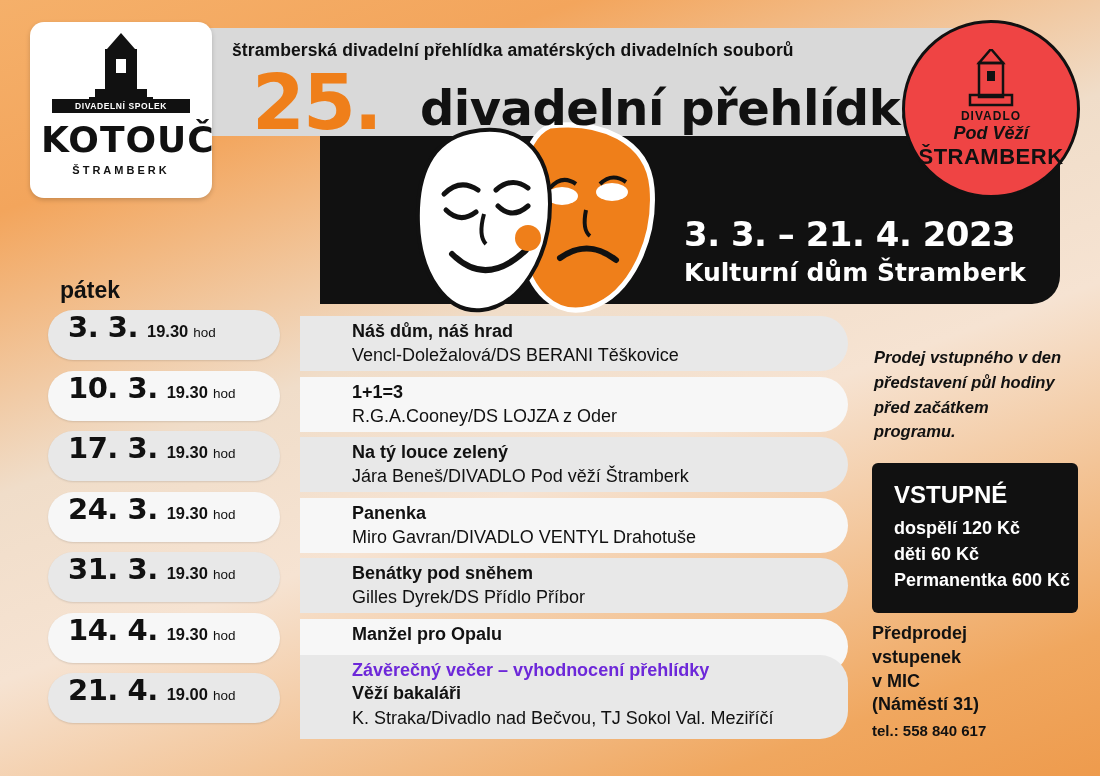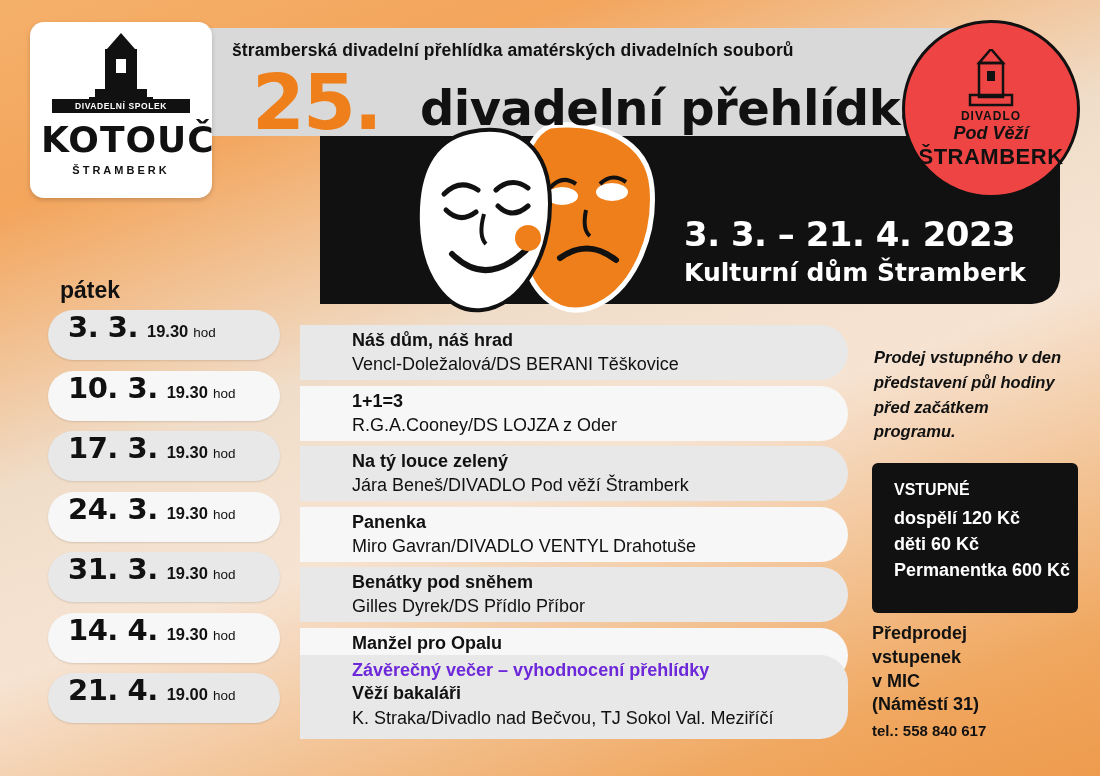--- a/index.html
+++ b/index.html
@@ -99,38 +99,38 @@
     background: #e8e8e8; border-radius: 25px;
     display: flex; align-items: baseline; padding-left: 20px;
     box-shadow: 0 1px 2px rgba(0,0,0,.12);
   }
   .row:nth-child(even) .date-pill { background: #f7f7f7; }
   .d-date { font-size: 29px; font-weight: 800; color: #111; letter-spacing: -.5px; font-family:"DejaVu Sans", sans-serif;}
   .d-time { font-size: 16.5px; font-weight: 700; color: #111; margin-left: 9px; }
   .d-hod  { font-size: 13.5px; font-weight: 400; color: #111; margin-left: 5px; }
 
   .info-band {
-    position: absolute; left: 252px; top: 19px; width: 548px; height: 55px;
+    position: absolute; left: 252px; top: 10px; width: 548px; height: 55px;
     background: #e8e8e8; border-radius: 0 28px 28px 0; padding: 4px 16px 0 52px;
   }
   .row:nth-child(even) .info-band { background: #f7f7f7; }
   .play-title { font-size: 18px; font-weight: 800; color: #111; line-height: 1.3; }
   .play-author { font-size: 18px; font-weight: 400; color: #111; line-height: 1.35; }
   .play-title.accent { color: #6d28d9; }
 
   
   .sale-note {
     position: absolute; left: 874px; top: 345px; width: 200px;
     font-size: 16.5px; font-style: italic; color: #111; line-height: 1.5; font-weight: 600;
   }
   .price-box {
     position: absolute; left: 872px; top: 463px; width: 206px; height: 150px;
     background: #111; border-radius: 6px; padding: 18px 0 0 22px;
   }
-  .price-title { font-size: 16px; font-weight: 800; color: #fff; margin-bottom: 6px; }
+  .price-title { font-size: 24px; font-weight: 800; color: #fff; margin-bottom: 6px; }
   .price-line { font-size: 18px; font-weight: 700; color: #fff; line-height: 1.45; }
 
   .presale {
     position: absolute; left: 872px; top: 622px; width: 215px;
     font-size: 18px; font-weight: 800; color: #111; line-height: 1.32;
   }
   .presale .tel { font-size: 15px; font-weight: 700; margin-top: 4px; display: block; }
 </style>
 </head>
 <body>

